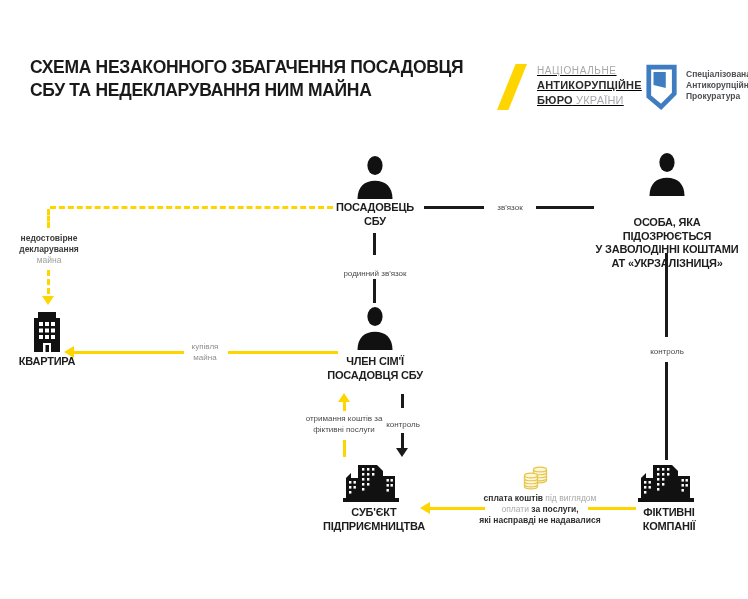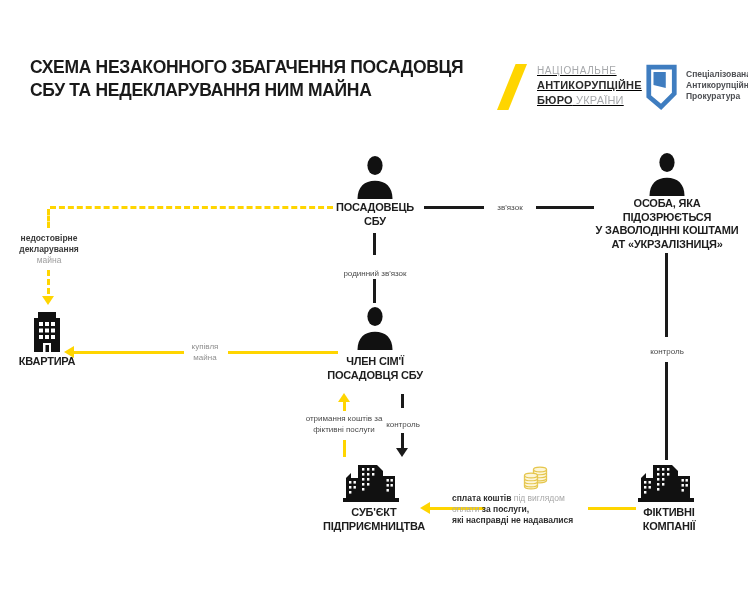--- a/index.html
+++ b/index.html
@@ -24,21 +24,21 @@
   .arr-down-y{width:0;height:0;border-left:6px solid transparent;border-right:6px solid transparent;border-top:9px solid #ffd500;}
   .arr-up-y{width:0;height:0;border-left:6px solid transparent;border-right:6px solid transparent;border-bottom:9px solid #ffd500;}
   .arr-down-k{width:0;height:0;border-left:6px solid transparent;border-right:6px solid transparent;border-top:9px solid #1a1a1a;}
   
   .nabu-mark{width:30px;height:46px;background:#ffd500;clip-path:polygon(62% 0,100% 0,38% 100%,0 100%);}
   .nabu-l1{font-size:10px;color:#a6a8ab;letter-spacing:0.6px;line-height:15px;}
   .nabu-l2{font-size:11px;font-weight:700;color:#2a2a2a;letter-spacing:0.2px;line-height:15px;}
   .nabu-l3{font-size:11px;font-weight:700;color:#2a2a2a;letter-spacing:0.2px;line-height:15px;}
   .nabu-l3 .muted{font-weight:400;color:#a6a8ab;}
   .sap-text{font-size:8.5px;font-weight:700;color:#4d4f53;line-height:11px;}
-  .payment-text{font-size:8.5px;line-height:11px;text-align:left;}
+  .payment-text{font-size:8.5px;line-height:11px;text-align:center;}
   .payment-text b{color:#2e2e2e;}
   .payment-text .muted{color:#a8a8a8;}
 </style>
 </head>
 <body>
 
 <div class="canvas">
 
   <div class="abs" style="left:30px;top:56px;">
     <div class="title-line">СХЕМА НЕЗАКОННОГО ЗБАГАЧЕННЯ ПОСАДОВЦЯ</div>
@@ -72,21 +72,21 @@
   </svg>
   <div class="abs node-label" style="left:325px;top:201px;width:100px;">
     <div>ПОСАДОВЕЦЬ</div>
     <div>СБУ</div>
   </div>
 
   <svg class="abs" style="left:647px;top:153px;" width="40" height="43" viewBox="0 0 40 43" fill="#111">
     <ellipse cx="20" cy="9.5" rx="7.6" ry="9.5"></ellipse>
     <path d="M2.5 43 C2.5 31 9.5 24.8 20 24.8 C30.5 24.8 37.5 31 37.5 43 Z"></path>
   </svg>
-  <div class="abs node-label" style="left:595px;top:197px;width:144px;">
+  <div class="abs node-label" style="left:595px;top:216px;width:144px;">
     <div>ОСОБА, ЯКА ПІДОЗРЮЄТЬСЯ</div>
     <div>У ЗАВОЛОДІННІ КОШТАМИ</div>
     <div>АТ «УКРЗАЛІЗНИЦЯ»</div>
   </div>
 
   <svg class="abs" style="left:355px;top:307px;" width="40" height="43" viewBox="0 0 40 43" fill="#111">
     <ellipse cx="20" cy="9.5" rx="7.6" ry="9.5"></ellipse>
     <path d="M2.5 43 C2.5 31 9.5 24.8 20 24.8 C30.5 24.8 37.5 31 37.5 43 Z"></path>
   </svg>
   <div class="abs node-label" style="left:325px;top:355px;width:100px;">

